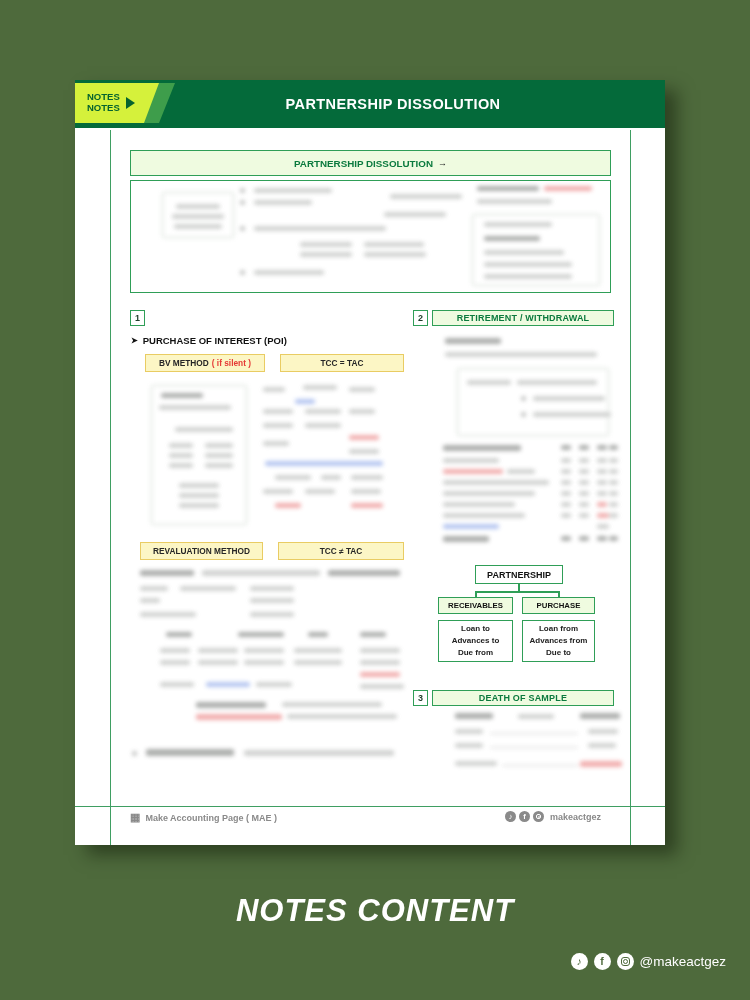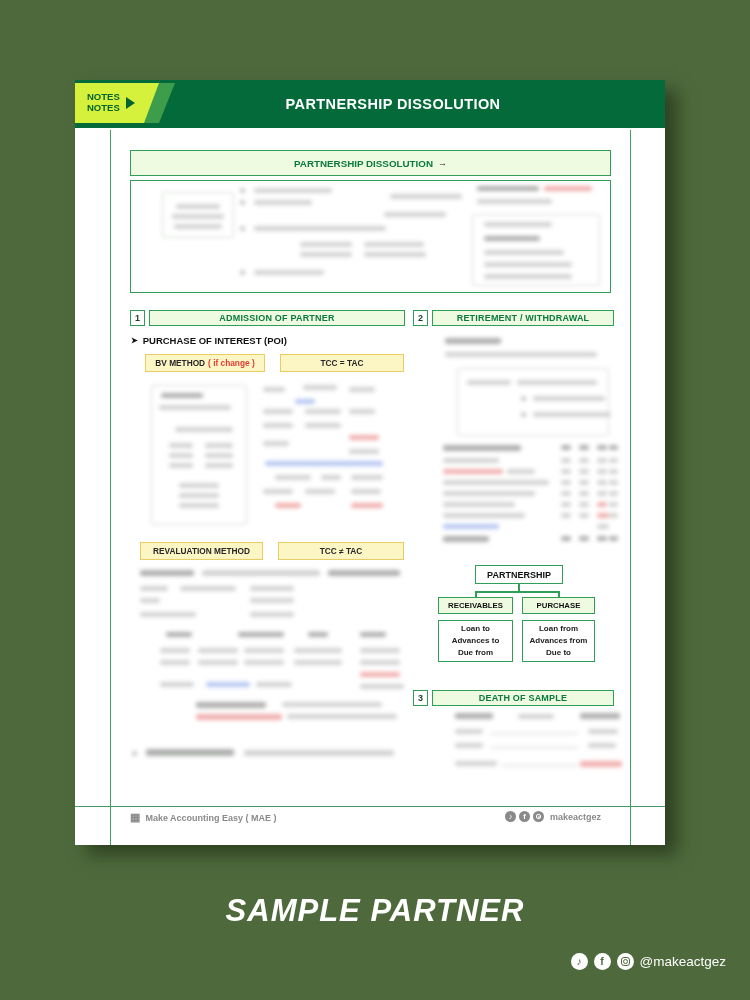--- a/index.html
+++ b/index.html
@@ -157,38 +157,35 @@
       <div class="bb" style="left: 352px; top: 40px; width: 68px; height: 5px;"></div>
       <div class="bb d" style="left: 352px; top: 54px; width: 56px; height: 5px;"></div>
       <div class="bb" style="left: 352px; top: 68px; width: 80px; height: 5px;"></div>
       <div class="bb" style="left: 352px; top: 80px; width: 88px; height: 5px;"></div>
       <div class="bb" style="left: 352px; top: 92px; width: 88px; height: 5px;"></div>
     </div>
 
   <div class="numbox" style="left:55px;top:230px">
     <span>1</span>
   </div>
-  <div class="gbox" style="left:74px;top:230px;width:256px;height:16px">
-    <span class="gtitle">ADMISSION OF PARTNER</span>
-  </div>
   <div class="numbox" style="left:338px;top:230px">
     <span>2</span>
   </div>
   <div class="gbox" style="left:357px;top:230px;width:182px;height:16px">
     <span class="gtitle">RETIREMENT / WITHDRAWAL</span>
   </div>
 
   <div class="poi">
     <span class="poi-arrow">➤</span>
     <span>PURCHASE OF INTEREST (POI)</span>
   </div>
 
   <div class="ybox" style="left:70px;top:274px;width:120px">
     <span>BV METHOD</span>
-    <span class="red">( if change )</span>
+    <span class="red">( if silent )</span>
   </div>
   <div class="ybox" style="left:205px;top:274px;width:124px">
     <span>TCC = TAC</span>
   </div>
 
   <div id="blurB" class="blur-region" style="left:60px;top:303px;width:272px;height:147px">
       <div class="bb box" style="left: 16px; top: 2px; width: 96px; height: 140px;"></div>
       <div class="bb d" style="left: 26px; top: 10px; width: 42px; height: 5px;"></div>
       <div class="bb" style="left: 24px; top: 22px; width: 72px; height: 5px;"></div>
       <div class="bb" style="left: 40px; top: 44px; width: 58px; height: 5px;"></div>
@@ -371,37 +368,37 @@
       <div class="bb" style="left: 25px; top: 30px; width: 28px; height: 5px;"></div>
       <div class="bb ln" style="left: 60px; top: 34px; width: 88px; height: 1px;"></div>
       <div class="bb" style="left: 158px; top: 30px; width: 28px; height: 5px;"></div>
       <div class="bb" style="left: 25px; top: 48px; width: 42px; height: 5px;"></div>
       <div class="bb ln" style="left: 72px; top: 52px; width: 76px; height: 1px;"></div>
       <div class="bb r" style="left: 150px; top: 48px; width: 42px; height: 6px;"></div>
     </div>
 
   <div class="footer-brand">
     <span class="qr-glyph">▦</span>
-    <span>Make Accounting Easy ( MAE )</span>
+    <span>Make Accounting Page ( MAE )</span>
   </div>
   <div class="footer-social">
     <span class="sicon">
         <span>♪</span>
       </span>
     <span class="sicon">
         <span>f</span>
       </span>
     <span class="sicon">
         <span class="ig-s"></span>
       </span>
     <span class="handle">makeactgez</span>
   </div>
 </div>
 
-<div class="caption">SAMPLE PARTNER</div>
+<div class="caption">NOTES CONTENT</div>
 <div class="handle-row">
   <span class="bicon">
       <span>♪</span>
     </span>
   <span class="bicon">
       <span>f</span>
     </span>
   <span class="bicon">
       <span class="ig-l"></span>
     </span>

